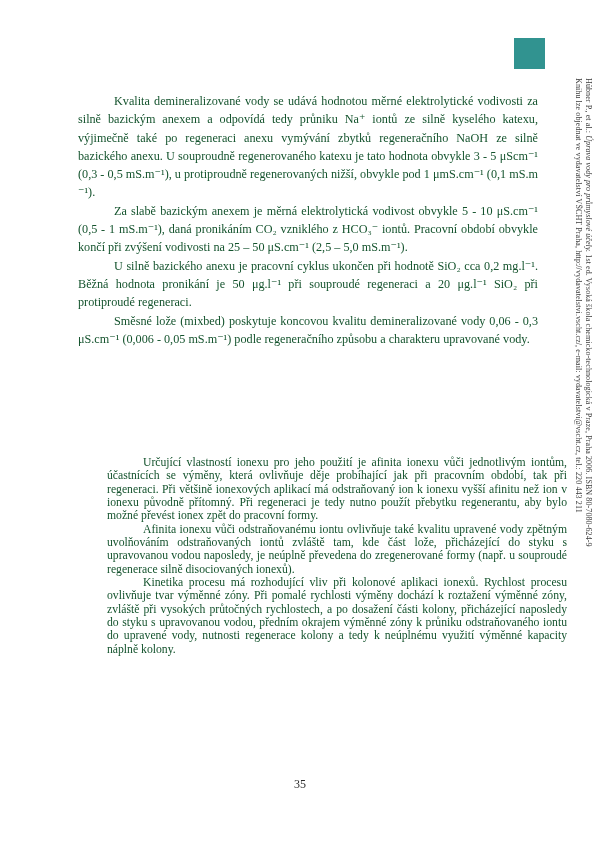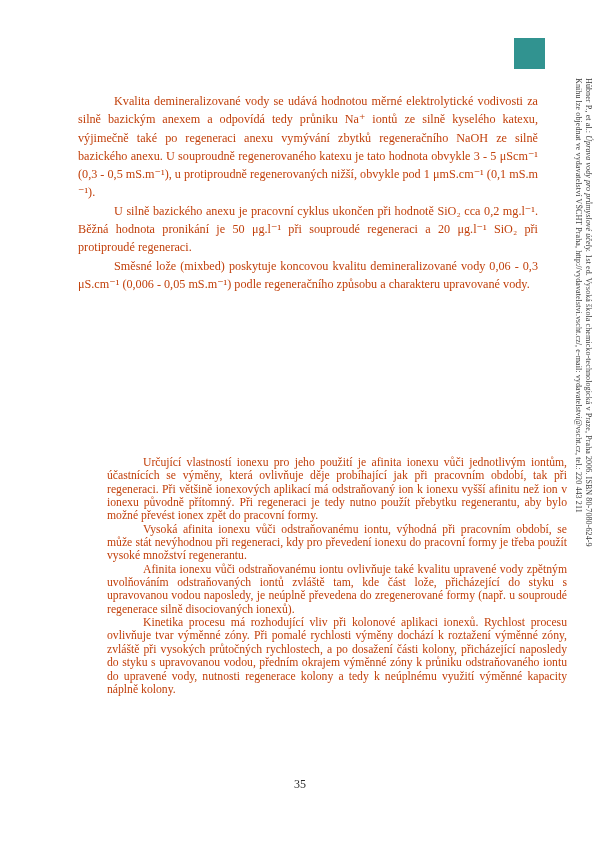--- a/index.html
+++ b/index.html
@@ -19,21 +19,21 @@
     position: absolute;
     left: 78px;
     width: 460px;
   }
   .intro-block { top: 92px; font-size: 12.2px; line-height: 18.3px; }
   .body-block  { top: 456px; font-size: 11.7px; line-height: 13.35px; margin-left: 29px; }
   .para {
     margin: 0;
     text-align: justify;
     text-indent: 36px;
-    color: #c2410c;
+    color: #14532d;
   }
   .heading {
     position: absolute;
     left: 77px; top: 419px;
     width: 470px;
     margin: 0;
     font-size: 16px;
     font-weight: bold;
     letter-spacing: 0.3px;
     color: #151515;
@@ -74,27 +74,27 @@
 
   <div class="teal-square" style="background-color: rgb(49, 147, 144);"></div>
 
   <div class="sidebar">
     <span class="line"><span>Hübner P., et al.: </span><i>Úprava vody pro průmyslové účely.</i><span> 1st ed. Vysoká škola chemicko-technologická v Praze, Praha 2006. ISBN 80-7080-624-9</span></span>
     <span class="line">Knihu lze objednat ve vydavatelství VŠCHT Praha, http://vydavatelstvi.vscht.cz/, e-mail: vydavatelstvi@vscht.cz, tel.: 220 443 211</span>
   </div>
 
   <div class="text-col intro-block">
     <p class="para">Kvalita demineralizované vody se udává hodnotou měrné elektrolytické vodivosti za silně bazickým anexem a odpovídá tedy průniku Na⁺ iontů ze silně kyselého katexu, výjimečně také po regeneraci anexu vymývání zbytků regeneračního NaOH ze silně bazického anexu. U souproudně regenerovaného katexu je tato hodnota obvykle 3 - 5 μScm⁻¹ (0,3 - 0,5 mS.m⁻¹), u protiproudně regenerovaných nižší, obvykle pod 1 μmS.cm⁻¹ (0,1 mS.m ⁻¹).</p>
+    <p class="para">Za slabě bazickým anexem je měrná elektrolytická vodivost obvykle 5 - 10 μS.cm⁻¹ (0,5 - 1 mS.m⁻¹), daná pronikáním CO₂ vzniklého z HCO₃⁻ iontů. Pracovní období obvykle končí při zvýšení vodivosti na 25 – 50 μS.cm⁻¹ (2,5 – 5,0 mS.m⁻¹).</p>
     <p class="para">U silně bazického anexu je pracovní cyklus ukončen při hodnotě SiO₂ cca 0,2 mg.l⁻¹. Běžná hodnota pronikání je 50 μg.l⁻¹ při souproudé regeneraci a 20 μg.l⁻¹ SiO₂ při protiproudé regeneraci.</p>
     <p class="para">Směsné lože (mixbed) poskytuje koncovou kvalitu demineralizované vody 0,06 - 0,3 μS.cm⁻¹ (0,006 - 0,05 mS.m⁻¹) podle regeneračního způsobu a charakteru upravované vody.</p>
   </div>
 
 
   <div class="text-col body-block">
     <p class="para">Určující vlastností ionexu pro jeho použití je afinita ionexu vůči jednotlivým iontům, účastnících se výměny, která ovlivňuje děje probíhající jak při pracovním období, tak při regeneraci. Při většině ionexových aplikací má odstraňovaný ion k ionexu vyšší afinitu než ion v ionexu původně přítomný. Při regeneraci je tedy nutno použít přebytku regenerantu, aby bylo možné převést ionex zpět do pracovní formy.</p>
-    <p class="para">Vysoká afinita ionexu vůči odstraňovanému iontu, výhodná při pracovním období, se může stát nevýhodnou při regeneraci, kdy pro převedení ionexu do pracovní formy je třeba použít vysoké množství regenerantu.</p>
     <p class="para">Afinita ionexu vůči odstraňovanému iontu ovlivňuje také kvalitu upravené vody zpětným uvolňováním odstraňovaných iontů zvláště tam, kde část lože, přicházející do styku s upravovanou vodou naposledy, je neúplně převedena do zregenerované formy (např. u souproudé regenerace silně disociovaných ionexů).</p>
     <p class="para">Kinetika procesu má rozhodující vliv při kolonové aplikaci ionexů. Rychlost procesu ovlivňuje tvar výměnné zóny. Při pomalé rychlosti výměny dochází k roztažení výměnné zóny, zvláště při vysokých průtočných rychlostech, a po dosažení části kolony, přicházející naposledy do styku s upravovanou vodou, předním okrajem výměnné zóny k průniku odstraňovaného iontu do upravené vody, nutnosti regenerace kolony a tedy k neúplnému využití výměnné kapacity náplně kolony.</p>
   </div>
 
   <div class="page-number">35</div>
 
 </div>
 
 </body></html>

